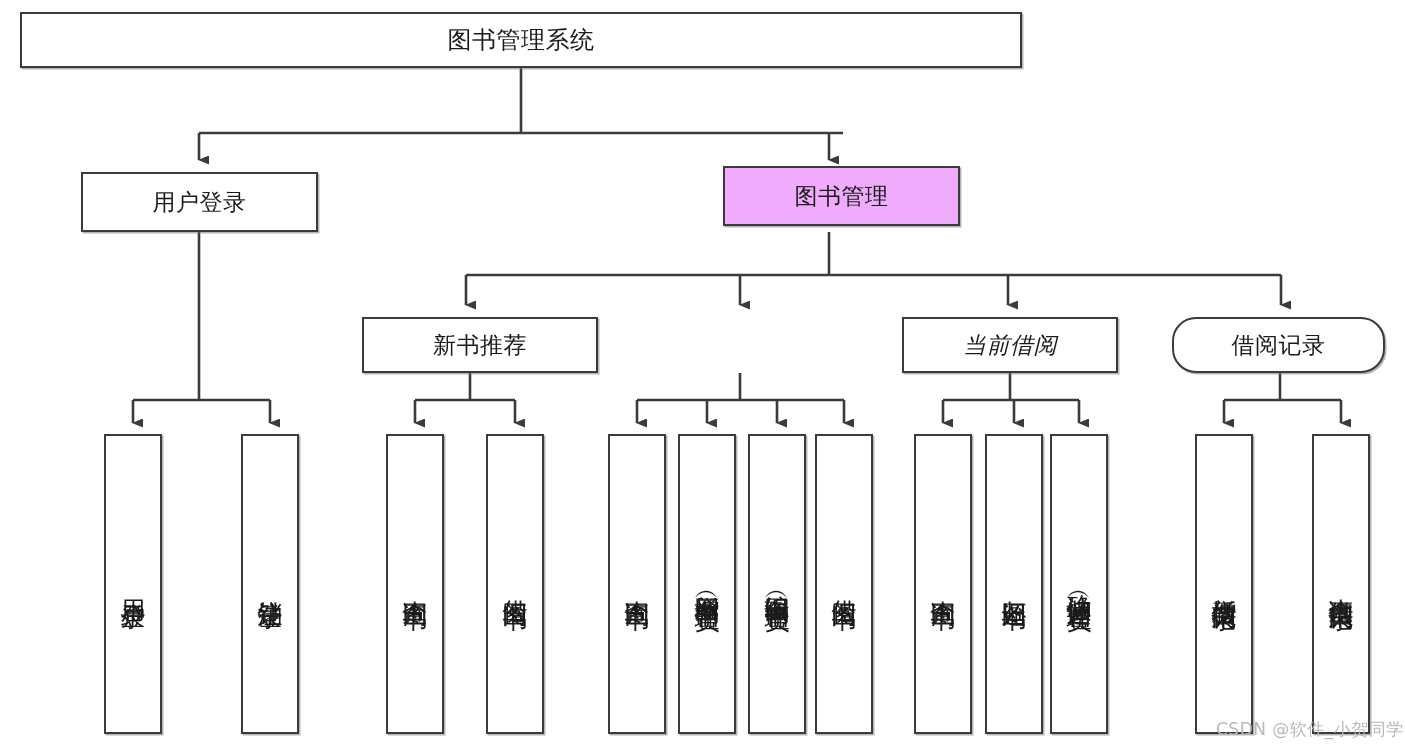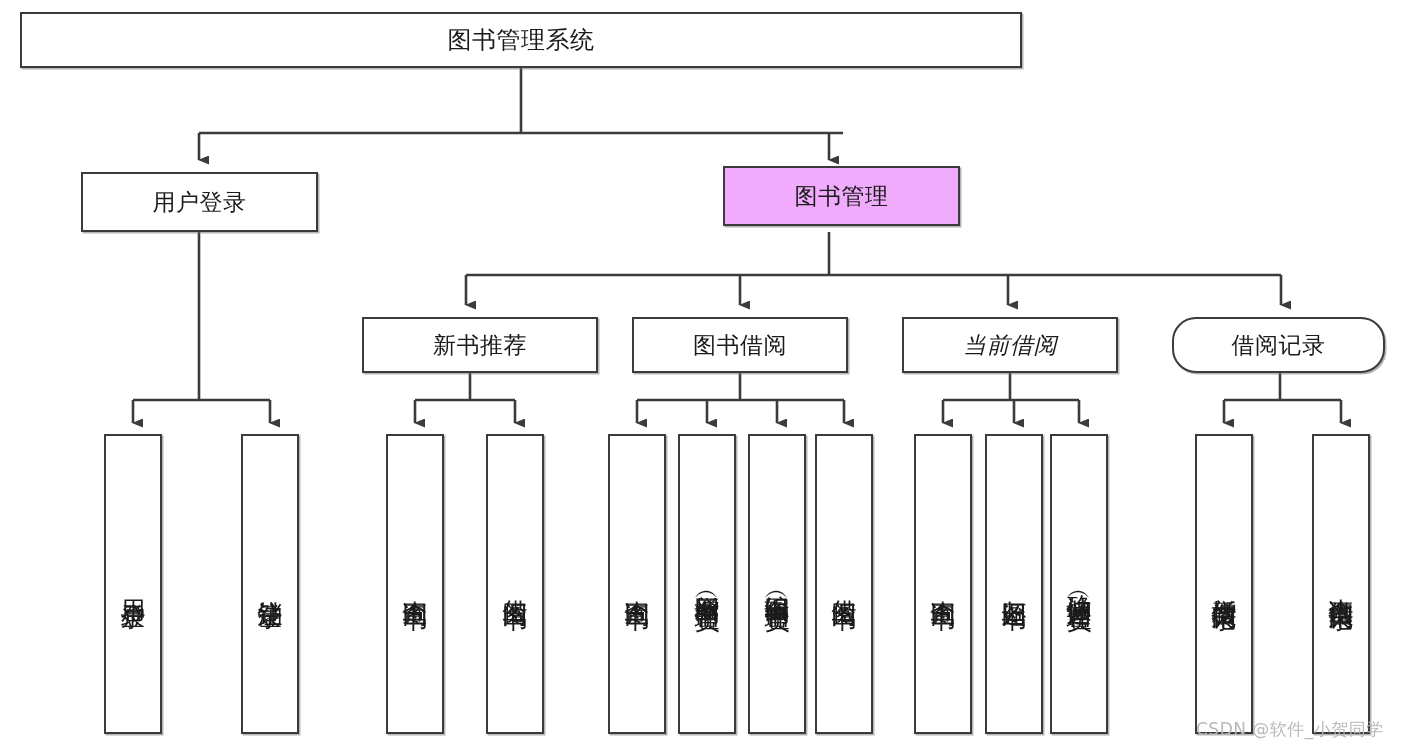--- a/index.html
+++ b/index.html
@@ -59,20 +59,21 @@
     letter-spacing:2px;
     white-space:nowrap;
   }
   .watermark{
     position:absolute;
     font-size:17px;
     color:#b9b9b9;
     white-space:nowrap;
     letter-spacing:0.5px;
     font-family:"DejaVu Sans","Liberation Sans",sans-serif;
+    padding-left:20px;
   }
 </style>
 </head>
 <body>
 
 <div id="diagram-root" style="background: rgb(255, 255, 255);">
 
   <svg id="edge-layer" viewBox="0 0 1405 747" width="1405" height="747" xmlns="http://www.w3.org/2000/svg">
     <defs>
       <marker id="arrowhead" markerWidth="9" markerHeight="11" refX="4.5" refY="10" orient="auto" markerUnits="userSpaceOnUse">
@@ -130,23 +131,20 @@
   <div class="node horiz" style="left: 81px; top: 172px; width: 237px; height: 60px; border-color: rgb(59, 59, 59); background: rgb(255, 255, 255); color: rgb(27, 27, 27);">
     <span class="node-label">用户登录</span>
   </div>
   <div class="node horiz" style="left: 711px; top: 166px; width: 237px; height: 60px; border-color: rgb(59, 59, 59); background: #f0abfc; color: rgb(27, 27, 27); margin-left: 12px;">
     <span class="node-label">图书管理</span>
   </div>
 
   <div class="node horiz" style="left: 362px; top: 317px; width: 236px; height: 56px; border-color: rgb(59, 59, 59); background: rgb(255, 255, 255); color: rgb(27, 27, 27);">
     <span class="node-label">新书推荐</span>
   </div>
-  <div class="node horiz" style="left: 632px; top: 317px; width: 216px; height: 56px; border-color: rgb(59, 59, 59); background: rgb(255, 255, 255); color: rgb(27, 27, 27);">
-    <span class="node-label">图书借阅</span>
-  </div>
   <div class="node horiz" style="left: 902px; top: 317px; width: 216px; height: 56px; border-color: rgb(59, 59, 59); background: rgb(255, 255, 255); color: rgb(27, 27, 27); font-style: italic;">
     <span class="node-label">当前借阅</span>
   </div>
   <div class="node horiz" style="left: 1172px; top: 317px; width: 213px; height: 56px; border-color: rgb(59, 59, 59); background: rgb(255, 255, 255); color: rgb(27, 27, 27); border-radius: 24px;">
     <span class="node-label">借阅记录</span>
   </div>
 
   <div class="node vert" style="left: 104px; top: 434px; width: 58px; height: 300px; border-color: rgb(59, 59, 59); background: rgb(255, 255, 255); color: rgb(27, 27, 27);">
     <span class="node-label">用户登录</span>
   </div>

